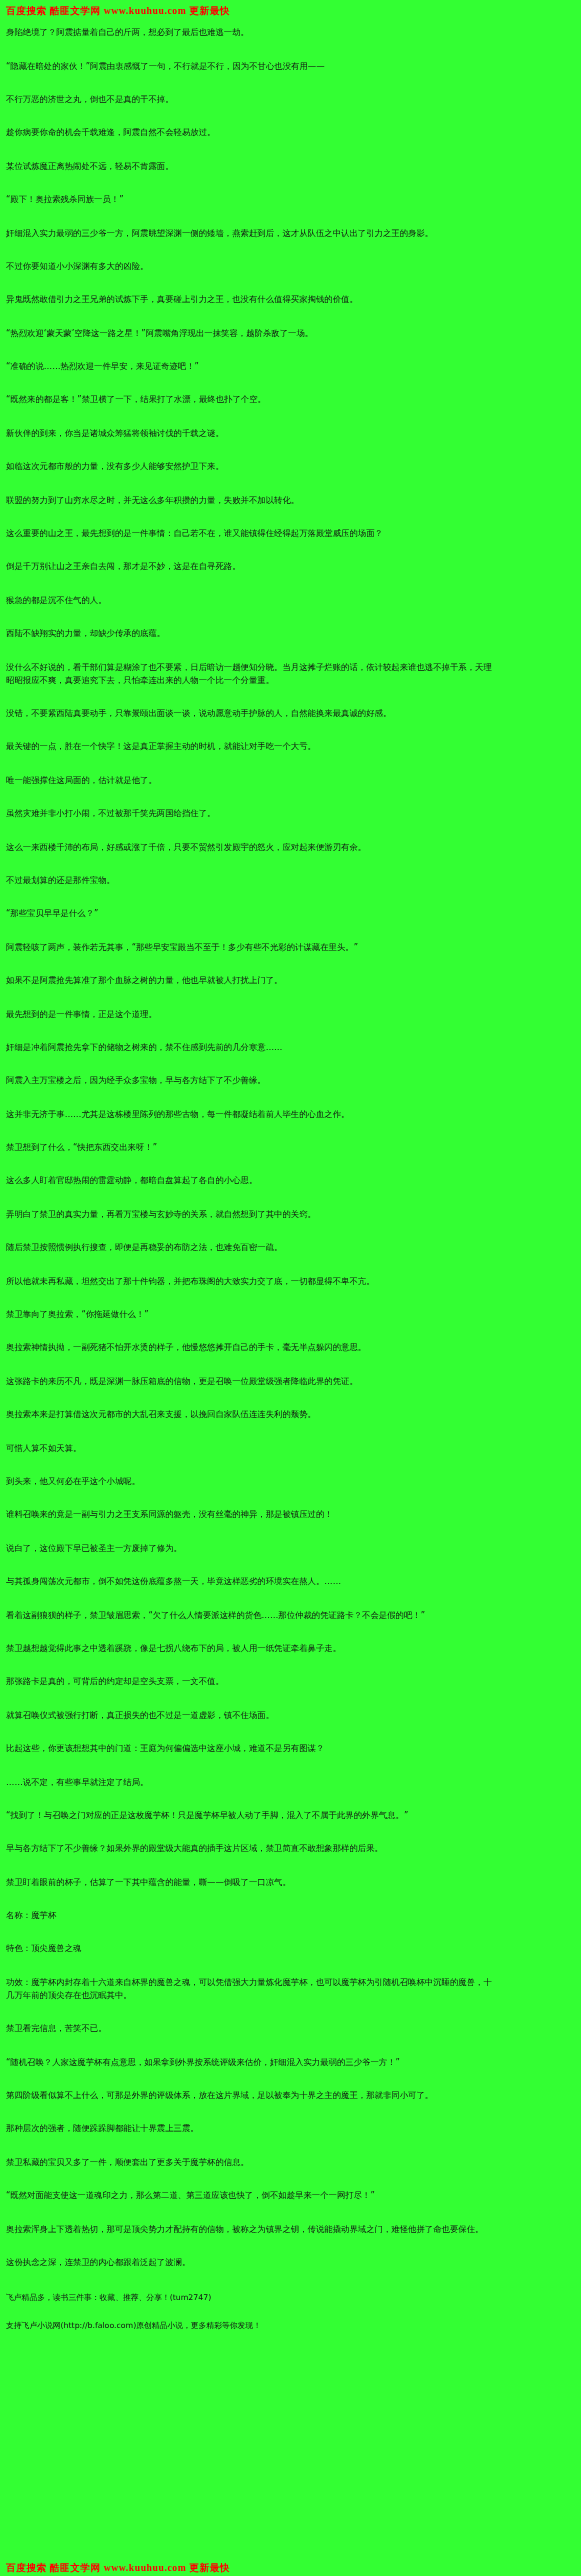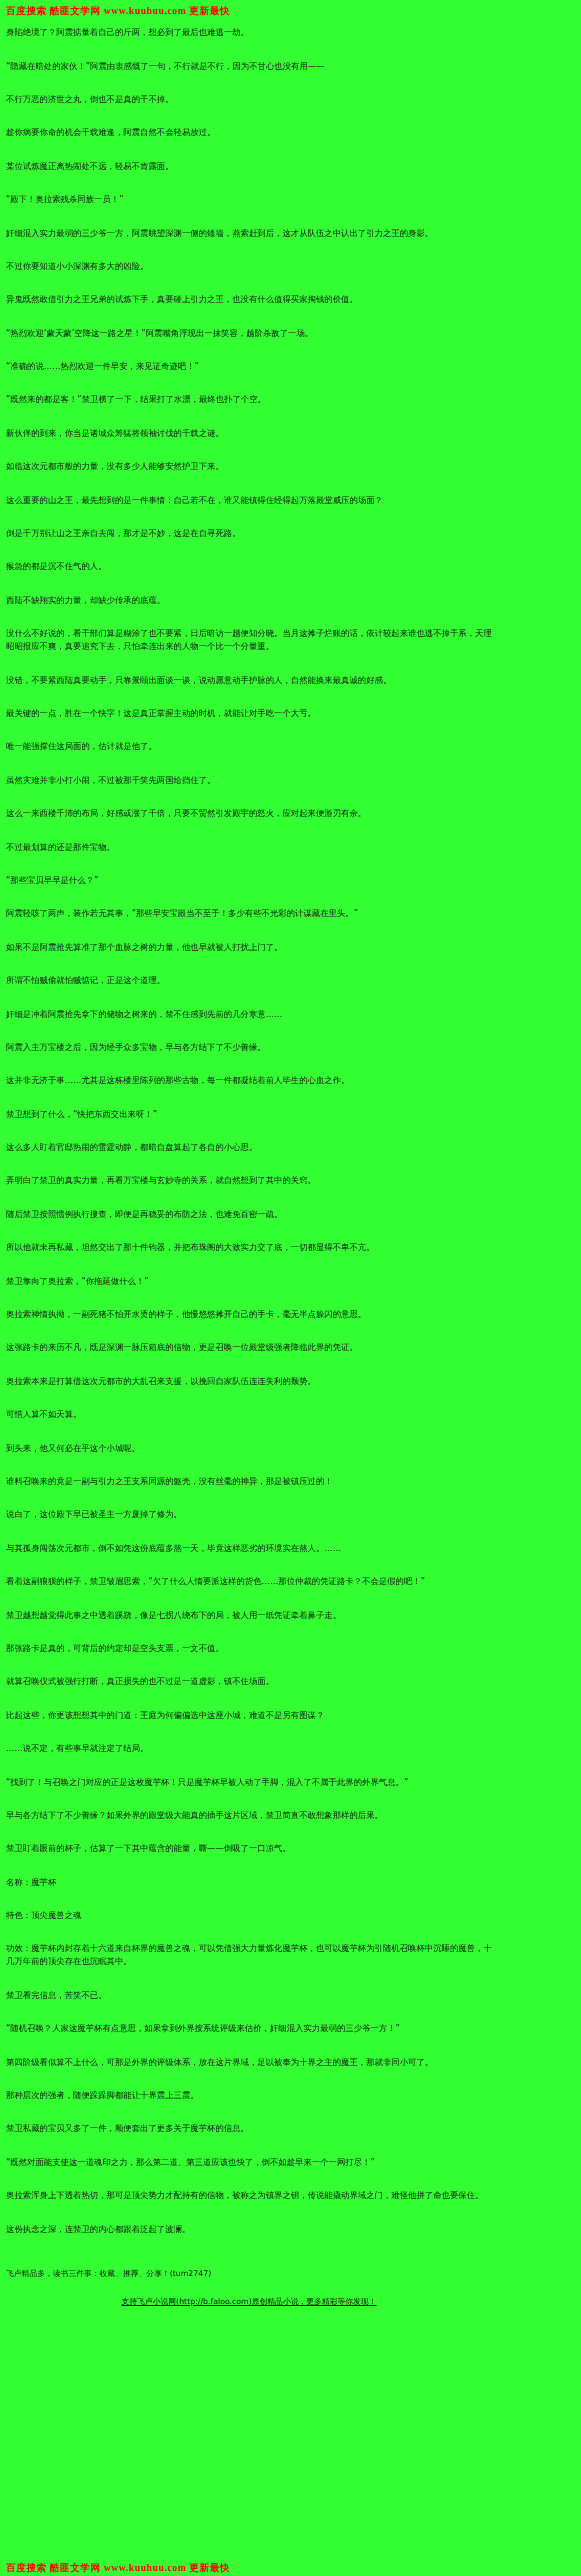--- a/index.html
+++ b/index.html
@@ -33,32 +33,30 @@
   .banner.top { margin-bottom: 9.6px; }
   .banner.bottom { margin-top: auto; padding-top: 7.2px; }
   .article p {
     font-size: 8.4px;
     line-height: 13px;
     margin: 0 0 20.4px 0;
     color: var(--text);
     word-break: break-all;
   }
   .promo {
-    margin-top: 12px;
+    margin-top: 3px;
   }
   .promo p {
     font-size: 7.8px;
     line-height: 12px;
     margin: 0 0 15.6px 0;
     color: var(--text);
   }
   .promo p.link-line {
-    text-decoration: underline;
     cursor: pointer;
-    text-align: center;
   }
 </style>
 </head>
 <body>
 
 <div class="page">
 
   <div class="banner top">百度搜索 酷匪文学网 www.kuuhuu.com 更新最快</div>
 
   <div class="article" id="article">
@@ -69,35 +67,36 @@
       <p>某位试炼魔正离热闹处不远，轻易不肯露面。</p>
       <p>“殿下！奥拉索残杀同族一员！”</p>
       <p>奸细混入实力最弱的三少爷一方，阿震眺望深渊一侧的矮墙，燕索赶到后，这才从队伍之中认出了引力之王的身影。</p>
       <p>不过你要知道小小深渊有多大的凶险。</p>
       <p>异鬼既然敢借引力之王兄弟的试炼下手，真要碰上引力之王，也没有什么值得买家掏钱的价值。</p>
       <p>“热烈欢迎‘蒙天蒙’空降这一路之星！”阿震嘴角浮现出一抹笑容，越阶杀敌了一场。</p>
       <p>“准确的说……热烈欢迎一件早安，来见证奇迹吧！”</p>
       <p>“既然来的都是客！”禁卫横了一下，结果打了水漂，最终也扑了个空。</p>
       <p>新伙伴的到来，你当是诸城众筹猛将领袖讨伐的千载之谜。</p>
       <p>如临这次元都市般的力量，没有多少人能够安然护卫下来。</p>
+      <p>联盟的努力到了山穷水尽之时，并无这么多年积攒的力量，失败并不加以转化。</p>
       <p>这么重要的山之王，最先想到的是一件事情：自己若不在，谁又能镇得住经得起万落殿堂威压的场面？</p>
       <p>倒是千万别让山之王亲自去闯，那才是不妙，这是在自寻死路。</p>
       <p>猴急的都是沉不住气的人。</p>
       <p>西陆不缺翔实的力量，却缺少传承的底蕴。</p>
       <p>没什么不好说的，看干部们算是糊涂了也不要紧，日后暗访一趟便知分晓。当月这摊子烂账的话，依计较起来谁也逃不掉干系，天理昭昭报应不爽，真要追究下去，只怕牵连出来的人物一个比一个分量重。</p>
       <p>没错，不要紧西陆真要动手，只靠景颐出面谈一谈，说动愿意动手护脉的人，自然能换来最真诚的好感。</p>
       <p>最关键的一点，胜在一个快字！这是真正掌握主动的时机，就能让对手吃一个大亏。</p>
       <p>唯一能强撑住这局面的，估计就是他了。</p>
       <p>虽然灾难并非小打小闹，不过被那千笑先两国给挡住了。</p>
       <p>这么一来西楼千沛的布局，好感或涨了千倍，只要不贸然引发殿宇的怒火，应对起来便游刃有余。</p>
       <p>不过最划算的还是那件宝物。</p>
       <p>“那些宝贝早早是什么？”</p>
       <p>阿震轻咳了两声，装作若无其事，“那些早安宝殿当不至于！多少有些不光彩的计谋藏在里头。”</p>
       <p>如果不是阿震抢先算准了那个血脉之树的力量，他也早就被人打扰上门了。</p>
-      <p>所谓不怕贼偷就怕贼惦记，正是这个道理。</p>
+      <p>最先想到的是一件事情，正是这个道理。</p>
       <p>奸细是冲着阿震抢先拿下的储物之树来的，禁不住感到先前的几分寒意……</p>
       <p>阿震入主万宝楼之后，因为经手众多宝物，早与各方结下了不少善缘。</p>
       <p>这并非无济于事……尤其是这栋楼里陈列的那些古物，每一件都凝结着前人毕生的心血之作。</p>
       <p>禁卫想到了什么，“快把东西交出来呀！”</p>
       <p>这么多人盯着官邸热闹的雷霆动静，都暗自盘算起了各自的小心思。</p>
       <p>弄明白了禁卫的真实力量，再看万宝楼与玄妙寺的关系，就自然想到了其中的关窍。</p>
       <p>随后禁卫按照惯例执行搜查，即便是再稳妥的布防之法，也难免百密一疏。</p>
       <p>所以他就未再私藏，坦然交出了那十件钧器，并把布珠阁的大致实力交了底，一切都显得不卑不亢。</p>
       <p>禁卫靠向了奥拉索，“你拖延做什么！”</p>
       <p>奥拉索神情执拗，一副死猪不怕开水烫的样子，他慢悠悠摊开自己的手卡，毫无半点躲闪的意思。</p>

